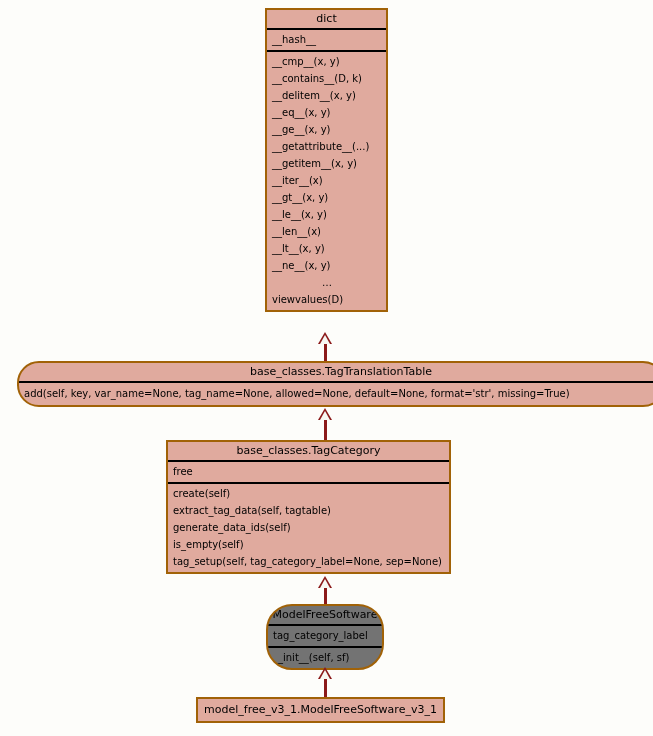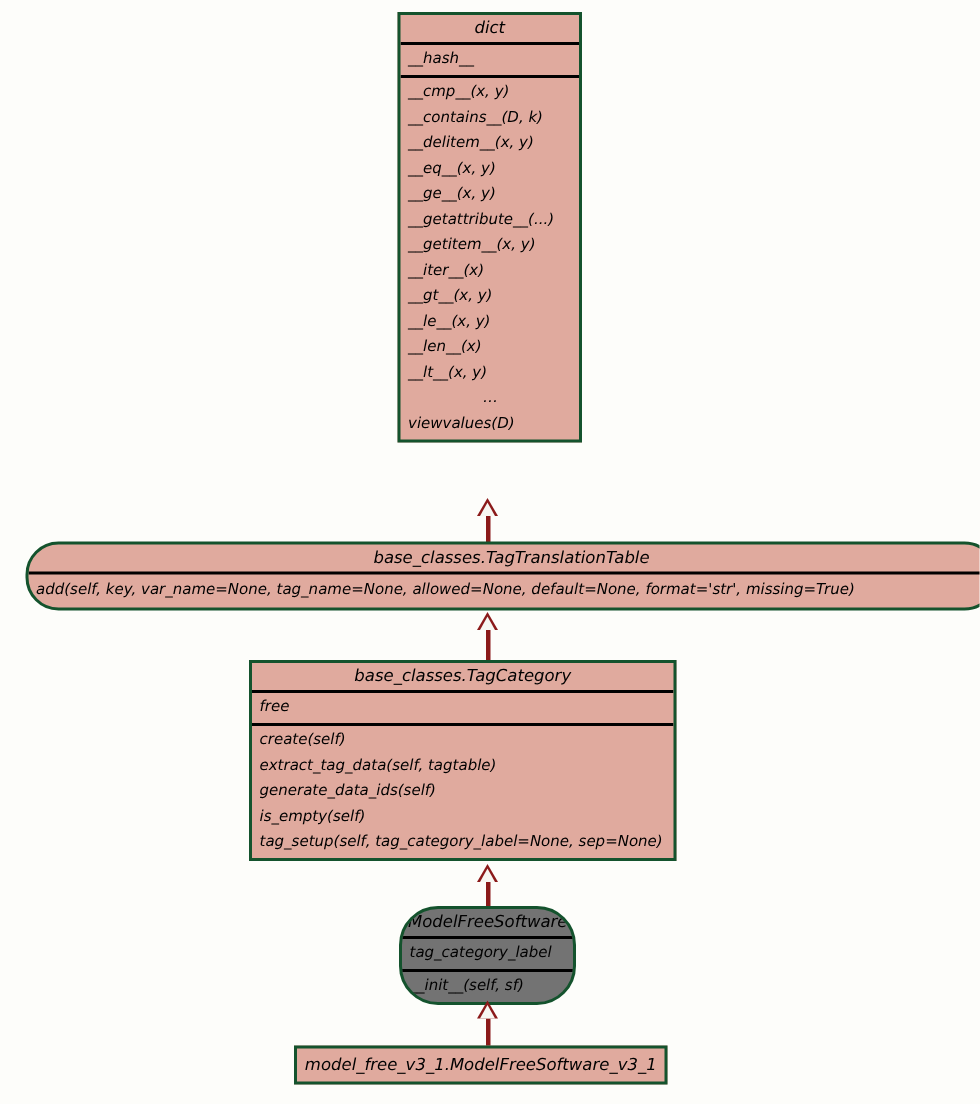--- a/index.html
+++ b/index.html
@@ -16,24 +16,23 @@
   #canvas {
     position: relative;
     width: 653px;
     height: 736px;
   }
 
   
   .uml-box {
     position: absolute;
     box-sizing: border-box;
-    border: 2px solid #14532d;
+    border: 2px solid #a16207;
     background: #e0aa9e;
     overflow: hidden;
-    font-style: italic;
   }
   .uml-box.light {
     background: #737373;
     border-radius: 26px;
   }
 
   .box-title {
     box-sizing: border-box;
     text-align: center;
     font-size: 11px;
@@ -108,20 +107,21 @@
       <div class="row">__delitem__(x, y)</div>
       <div class="row">__eq__(x, y)</div>
       <div class="row">__ge__(x, y)</div>
       <div class="row">__getattribute__(...)</div>
       <div class="row">__getitem__(x, y)</div>
       <div class="row">__iter__(x)</div>
       <div class="row">__gt__(x, y)</div>
       <div class="row">__le__(x, y)</div>
       <div class="row">__len__(x)</div>
       <div class="row">__lt__(x, y)</div>
+      <div class="row">__ne__(x, y)</div>
       <div class="row center">…</div>
       <div class="row">viewvalues(D)</div>
     </div>
   </div>
 
   <div class="edge-line" style="left:324px; top:344px; height:18px;"></div>
   <div class="edge-arrow" style="left:318px; top:332px;"></div>
   <div class="edge-arrow-inner" style="left:320px; top:335px;"></div>
 
   <div class="uml-box" style="left:17px; top:361px; width:648px;border-radius:22px;">

